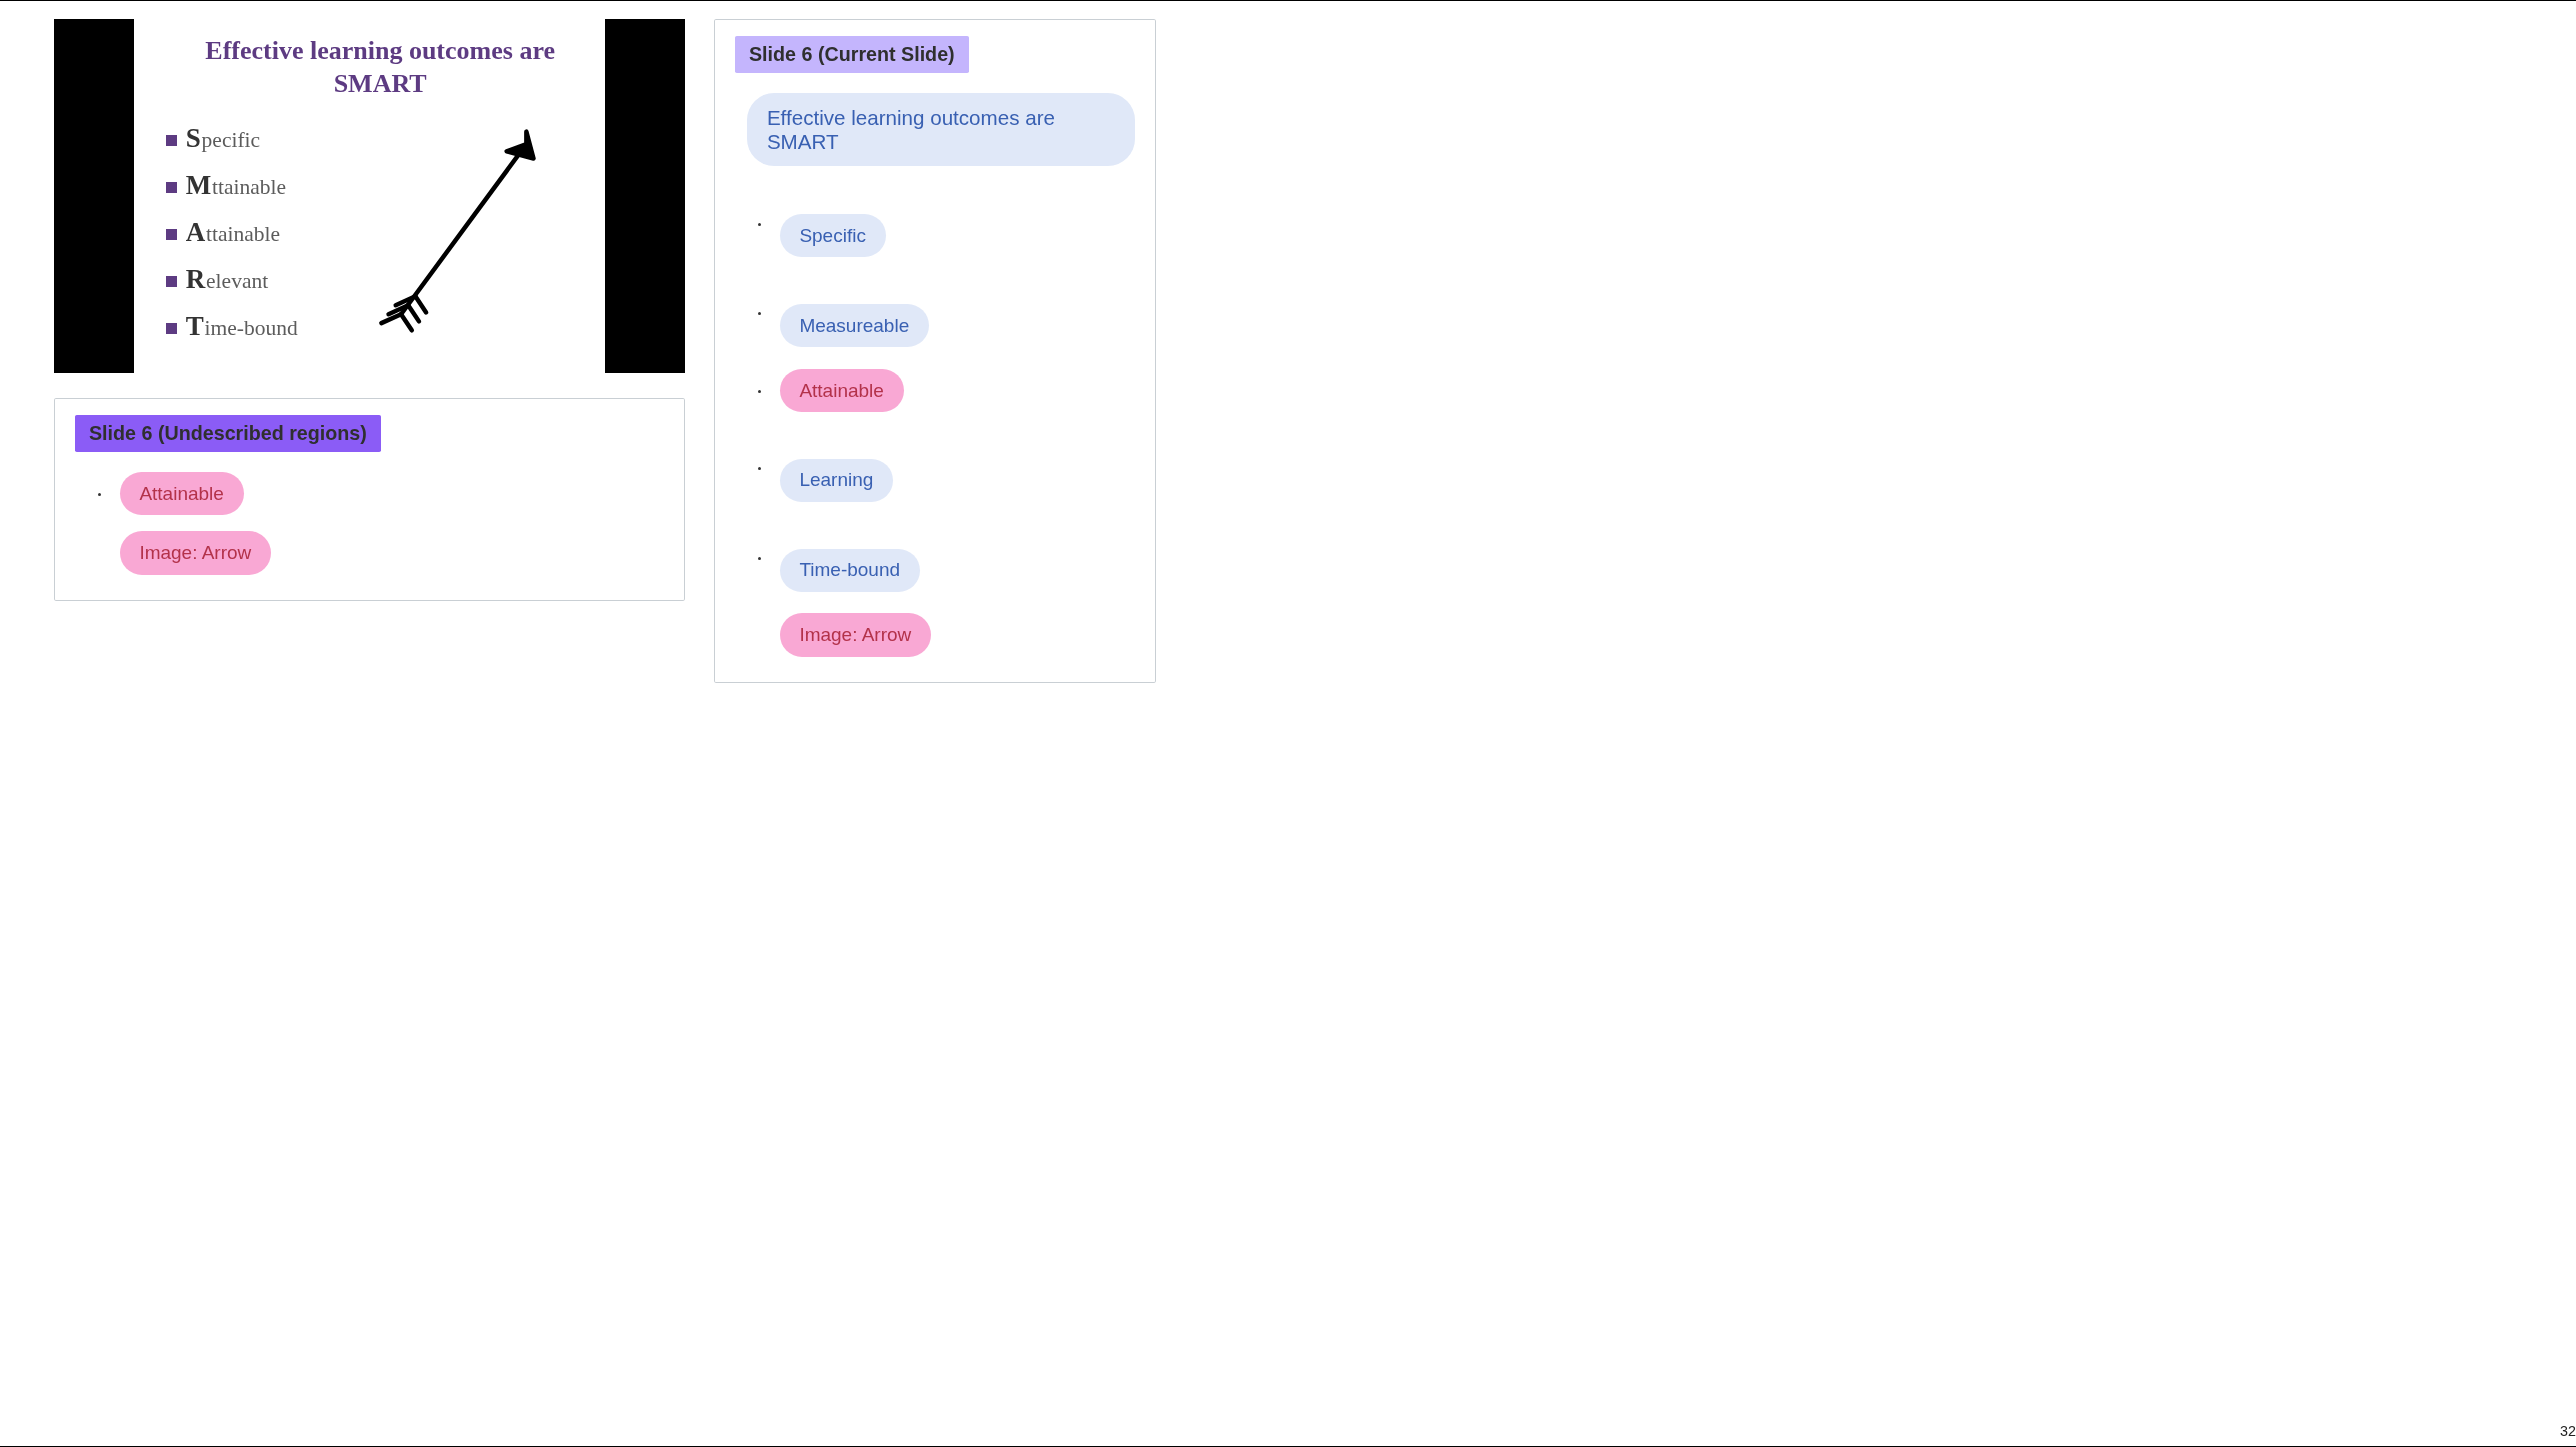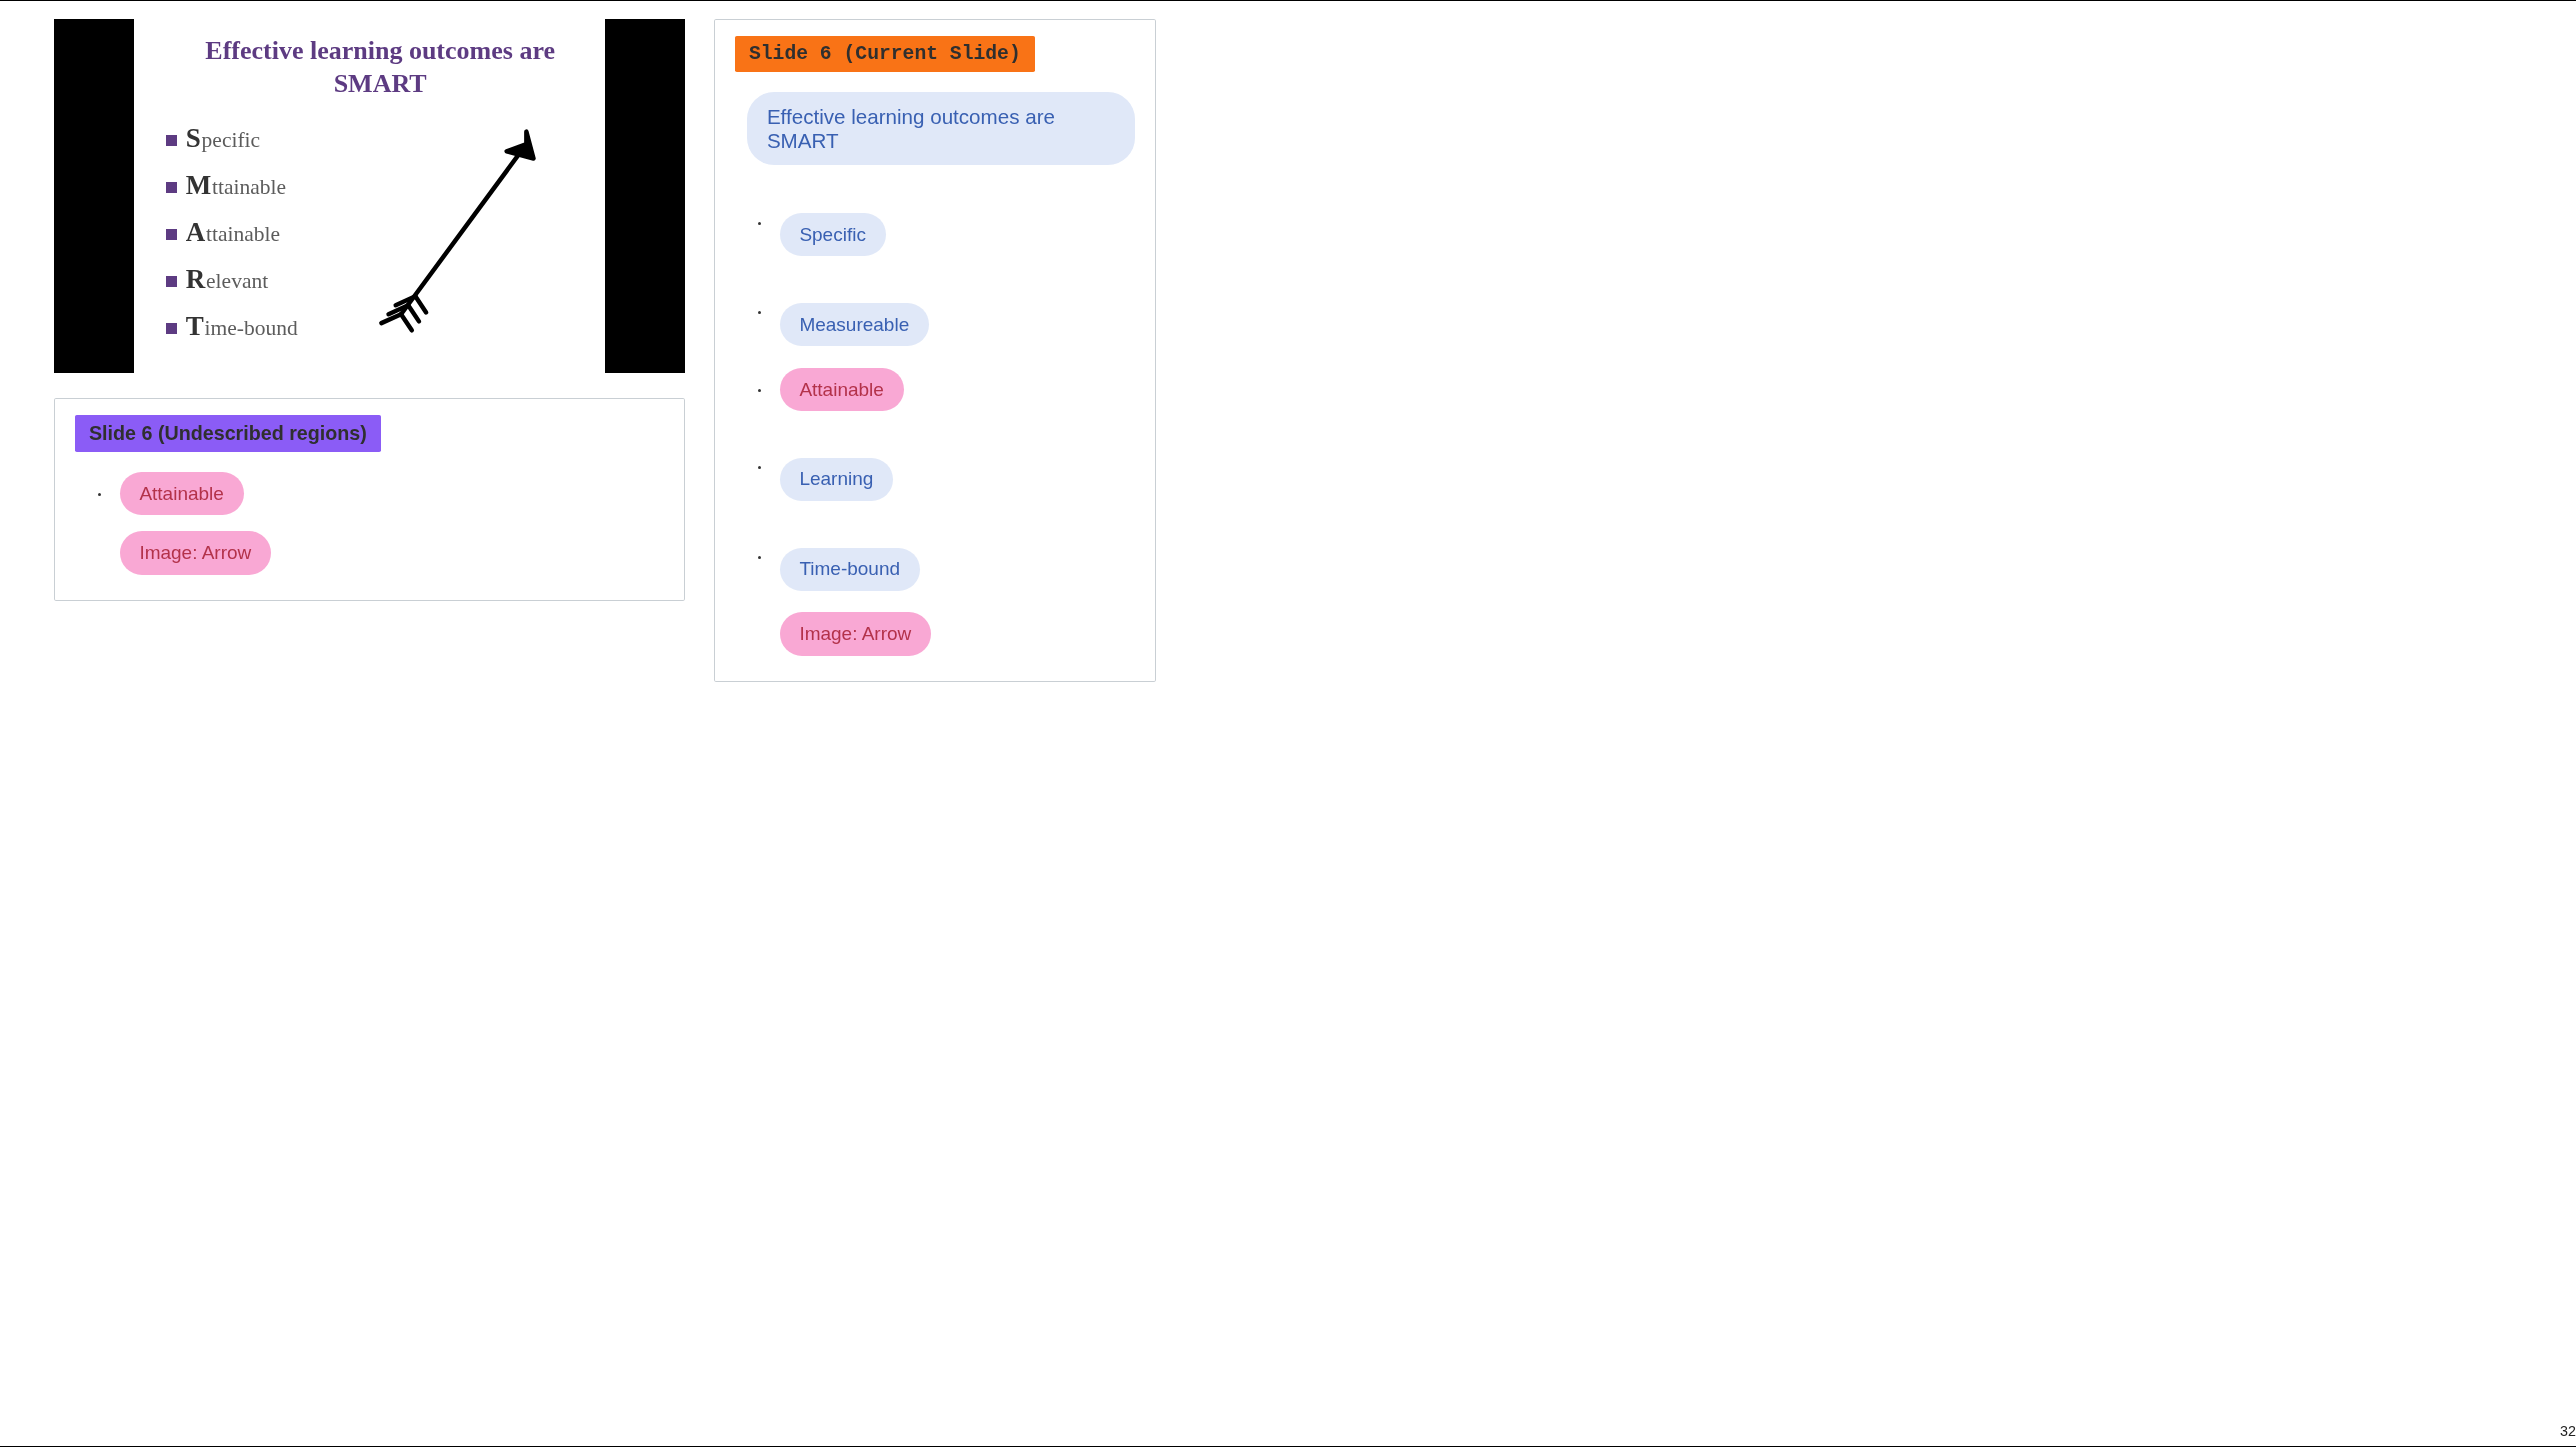--- a/index.html
+++ b/index.html
@@ -153,22 +153,21 @@
     display: inline-block;
     background: #8b5cf6;
     color: #2f2f2f;
     font-size: 19.7px;
     font-weight: 600;
     padding: 7.2px 14.3px;
     border-radius: 1.8px;
     margin-bottom: 19.7px;
   }
   .panel.right .panel-header {
-    background: #f97316;
-    font-family: Liberation Mono, monospace;
+    background: #c4b5fd;
   }
   .title-pill {
     display: inline-block;
     background: #e0e8f8;
     color: #3960b2;
     font-size: 20.6px;
     font-weight: 500;
     padding: 12.5px 19.7px;
     border-radius: 27px;
     margin: 0 0 23px 12.5px;

